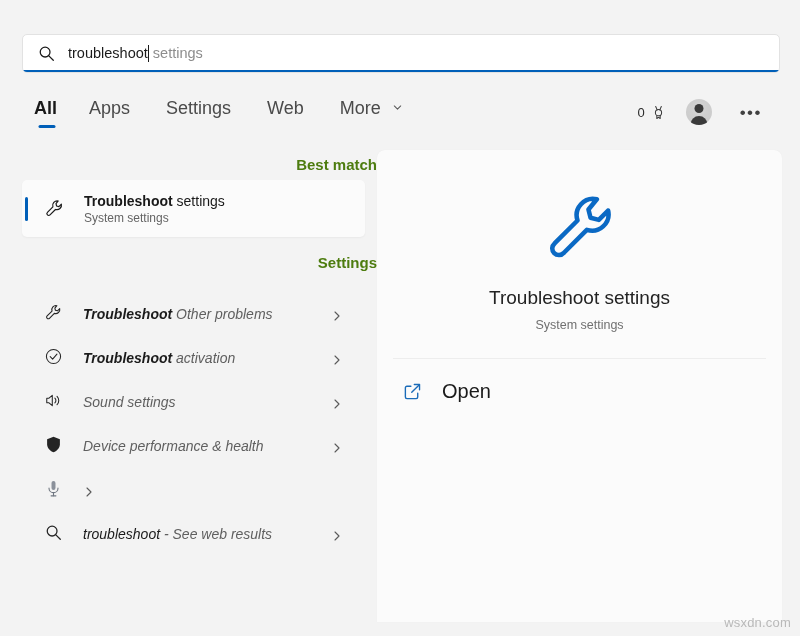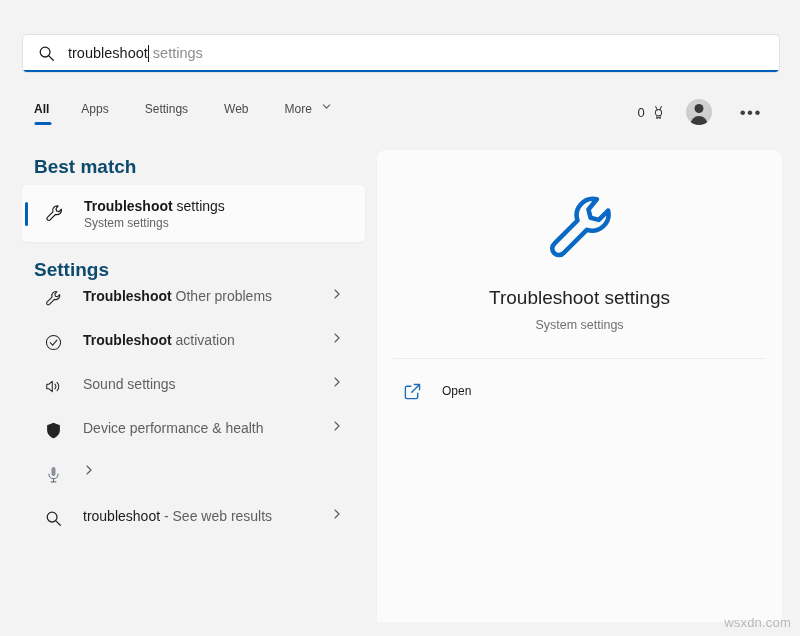--- a/index.html
+++ b/index.html
@@ -66,21 +66,21 @@
   .tabs-row {
     position: absolute;
     left: 22px; top: 92px;
     width: 758px; height: 40px;
     display: flex;
     align-items: center;
   }
   .tabs { display: flex; align-items: center; gap: 0px; }
   .tab {
     position: relative;
-    font-size: 12px;
+    font-size: 18px;
     color: #4a4a4a;
     padding: 3px 18px 10px 18px;
     cursor: default;
     white-space: nowrap;
   }
   .tab:first-child { padding-left: 12px; padding-right: 14px; }
   .tab.active { color: #191919; font-weight: 600; }
   .tab.active::after {
     content: "";
     position: absolute;
@@ -151,25 +151,26 @@
     width: 800px; height: 496px;
   }
 
   .left-col {
     position: absolute;
     left: 0; top: 0;
     width: 377px; height: 496px;
   }
 
   .section-head {
-    font-size: 19px;
+    font-size: 15px;
     font-weight: 600;
-    color: #0c4a6e;
+    color: #4d7c0f;
     padding-left: 34px;
     margin-bottom: 7px;
+    text-align: right;
   }
   .sec-best { margin-top: 16px; }
   .sec-settings { margin-top: 17px; }
   .sec-web { margin-top: 20px; }
 
   
   .best-card {
     position: relative;
     margin: 0 12px 0 22px;
     height: 57px;
@@ -206,23 +207,24 @@
     font-size: 12px;
     color: #646464;
   }
 
   
   .row {
     position: relative;
     height: 44px;
     margin: 0 12px 0 22px;
     display: flex;
-    align-items: flex-start;
+    align-items: flex-end;
     padding-left: 21px;
     border-radius: 5px;
+    font-style: italic;
   }
   .row-icon {
     width: 20px; height: 20px;
     flex: 0 0 20px;
     margin-right: 20px;
     color: #242424;
     display: flex; align-items: center; justify-content: center;
   }
   .row-label {
     font-size: 14px;
@@ -280,21 +282,21 @@
     height: 40px;
   }
   .action-icon {
     width: 19px; height: 19px;
     flex: 0 0 19px;
     color: #1a6bb8;
     margin-right: 20px;
     display: flex; align-items: center; justify-content: center;
   }
   .action-label {
-    font-size: 12px;
+    font-size: 20px;
     color: #1b1b1b;
     text-align: right;
   }
 
   
   .watermark {
     position: absolute;
     right: 9px; bottom: 6px;
     font-size: 13px;
     color: #b9b9b9;

